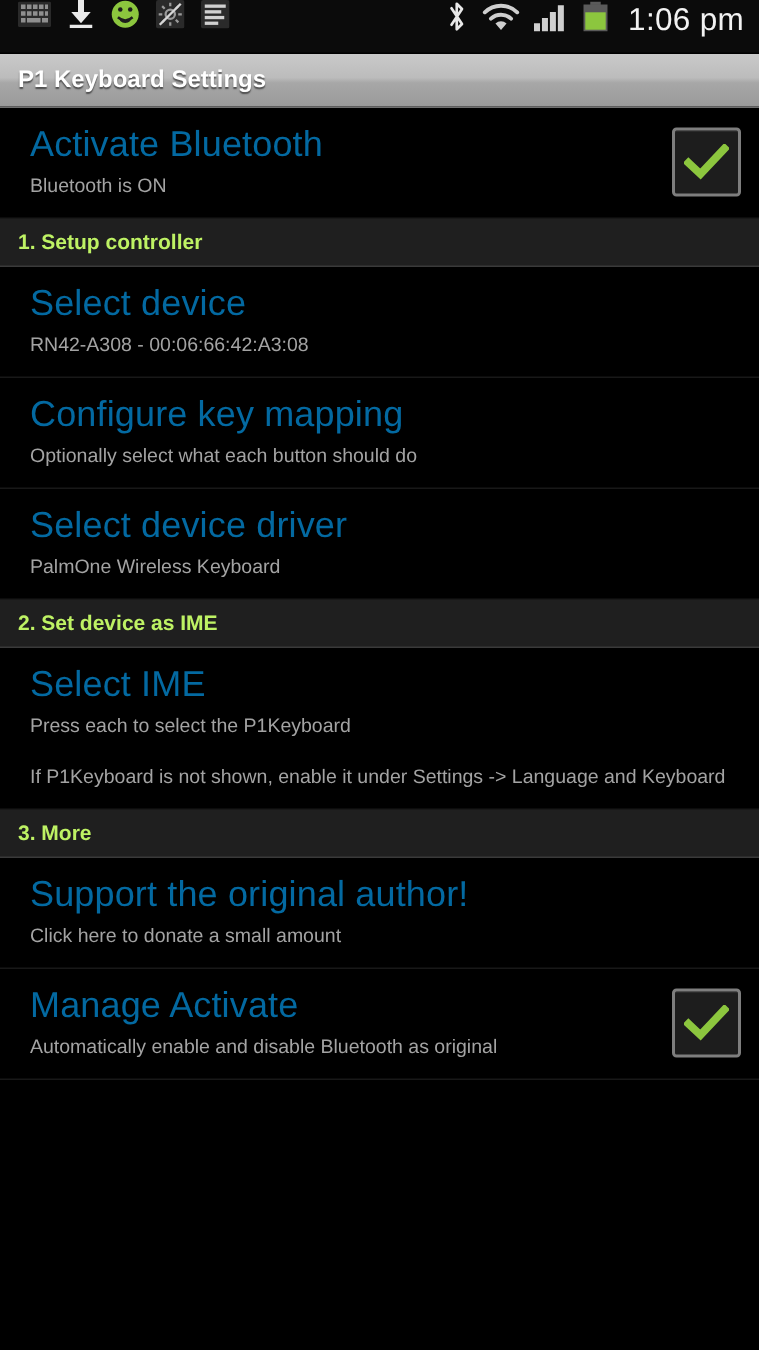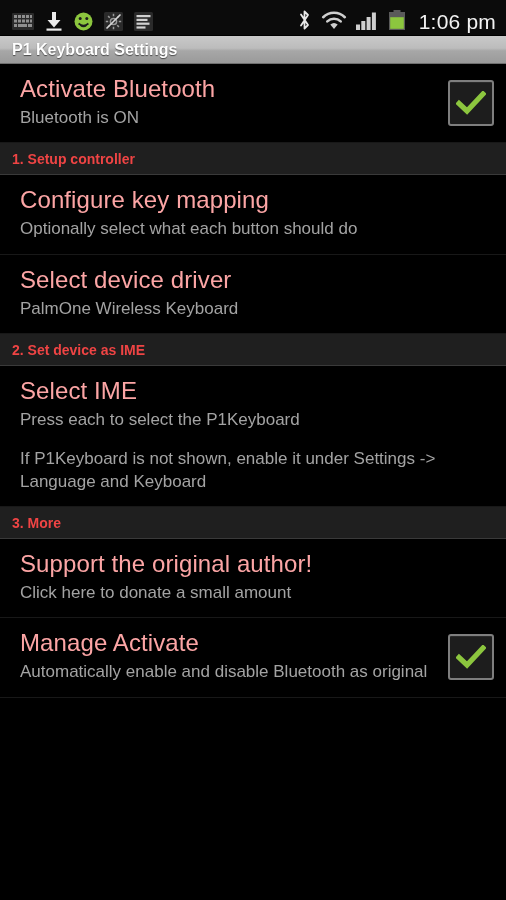--- a/index.html
+++ b/index.html
@@ -8,74 +8,74 @@
     background:#000;
     font-family:"Liberation Sans", sans-serif;
     overflow:hidden;
   }
   #screen { width:506px; height:900px; position:relative; background:#000; }
 
   
   .statusbar{
     height:36px; width:100%;
     background:#0b0b0b;
-    display:flex; align-items:flex-end;
+    display:flex; align-items:flex-start;
     padding:0 8px 0 12px;
     border-bottom:1px solid #000;
   }
   .sb-left{ display:flex; align-items:center; gap:11px; flex:0 0 auto; }
   .sb-spacer{ flex:1 1 auto; }
   .sb-right{ display:flex; align-items:center; gap:9px; flex:0 0 auto; }
   .sb-icon{ display:block; }
   .sb-clock{
     color:#f2f2f2; font-size:21px; letter-spacing:.2px;
     margin-left:4px; margin-right:2px; white-space:nowrap;
   }
 
   
   .titlebar{
-    height:28px;
+    height:36px;
     background:linear-gradient(to bottom,#c9c9c9 0%,#bcbcbc 45%,#a7a7a7 55%,#9a9a9a 100%);
     display:flex; align-items:center;
     padding-left:12px;
     border-bottom:1px solid #6f6f6f;
   }
   .titlebar .title{
     color:#ffffff; font-size:16px; font-weight:bold;
     text-shadow:0 1px 1px rgba(0,0,0,.55);
     white-space:nowrap;
   }
 
   
   .list{ width:100%; background:#000; }
 
   .section-header{
     background:#1f1f1f;
     padding:7px 0 6px 12px;
     border-bottom:1px solid #3a3a3a;
   }
   .section-header .sh-text{
-    color:#ef4444; font-size:14px; font-weight:bold;
+    color:#bef264; font-size:14px; font-weight:bold;
     white-space:nowrap;
   }
 
   .row{
     display:flex; align-items:center;
     padding:12px 12px 13px 20px;
     background:#000;
     border-bottom:1px solid #181818;
     min-height:0;
   }
   .row-text{ flex:1 1 auto; min-width:0; }
   .row-title{
-    color:#fca5a5; font-size:24px; font-weight:normal;
+    color:#0369a1; font-size:24px; font-weight:normal;
     line-height:1.12; letter-spacing:.1px;
   }
   .row-summary{
-    color:#a3a3a3; font-size:17px;
+    color:#a3a3a3; font-size:13px;
     line-height:1.32; margin-top:4px;
   }
   .row-summary + .row-summary{ margin-top:17px; }
 
   .widget{ flex:0 0 auto; padding-left:14px; }
 
   
   .checkbox{
     width:46px; height:46px;
     background:#1d1d1d;
@@ -224,20 +224,26 @@
           <div class="checkbox" role="checkbox" aria-checked="true">
             <svg width="30" height="24" viewBox="0 0 30 24">
               <path d="M3 12.5 L11 20 L27 3" stroke="#8cc63e" stroke-width="5.2" fill="none" stroke-linecap="square" stroke-linejoin="miter"></path>
             </svg>
           </div>
         </div>
       </div>
       <div class="section-header"><span class="sh-text">1. Setup controller</span></div>
       <div class="row">
         <div class="row-text">
+          <div class="row-title">Select device</div>
+          <div class="row-summary">RN42-A308 - 00:06:66:42:A3:08</div>
+        </div>
+      </div>
+      <div class="row">
+        <div class="row-text">
           <div class="row-title">Configure key mapping</div>
           <div class="row-summary">Optionally select what each button should do</div>
         </div>
       </div>
       <div class="row">
         <div class="row-text">
           <div class="row-title">Select device driver</div>
           <div class="row-summary">PalmOne Wireless Keyboard</div>
         </div>
       </div>

